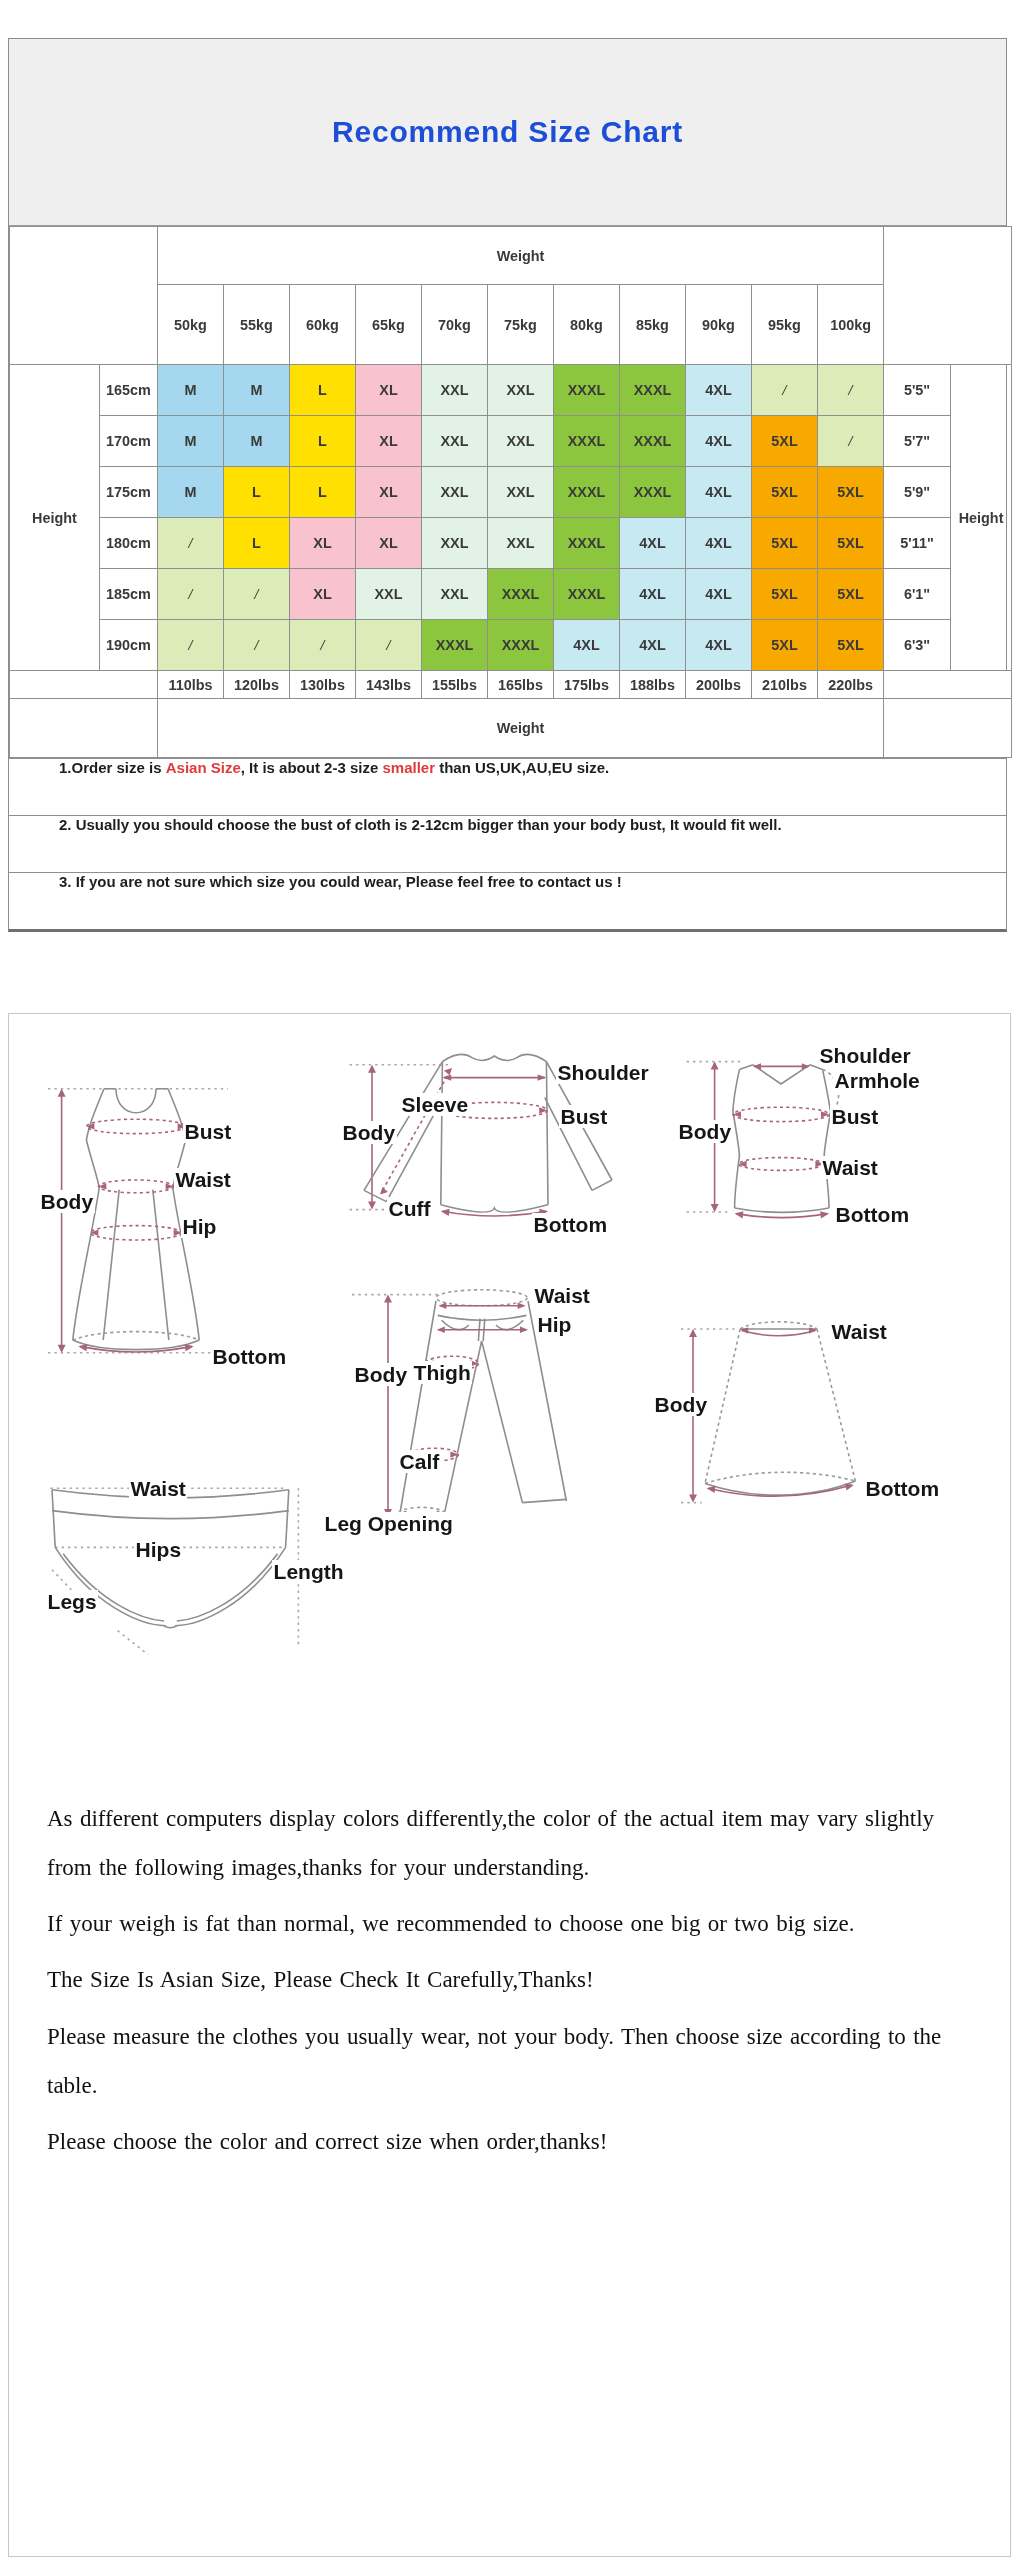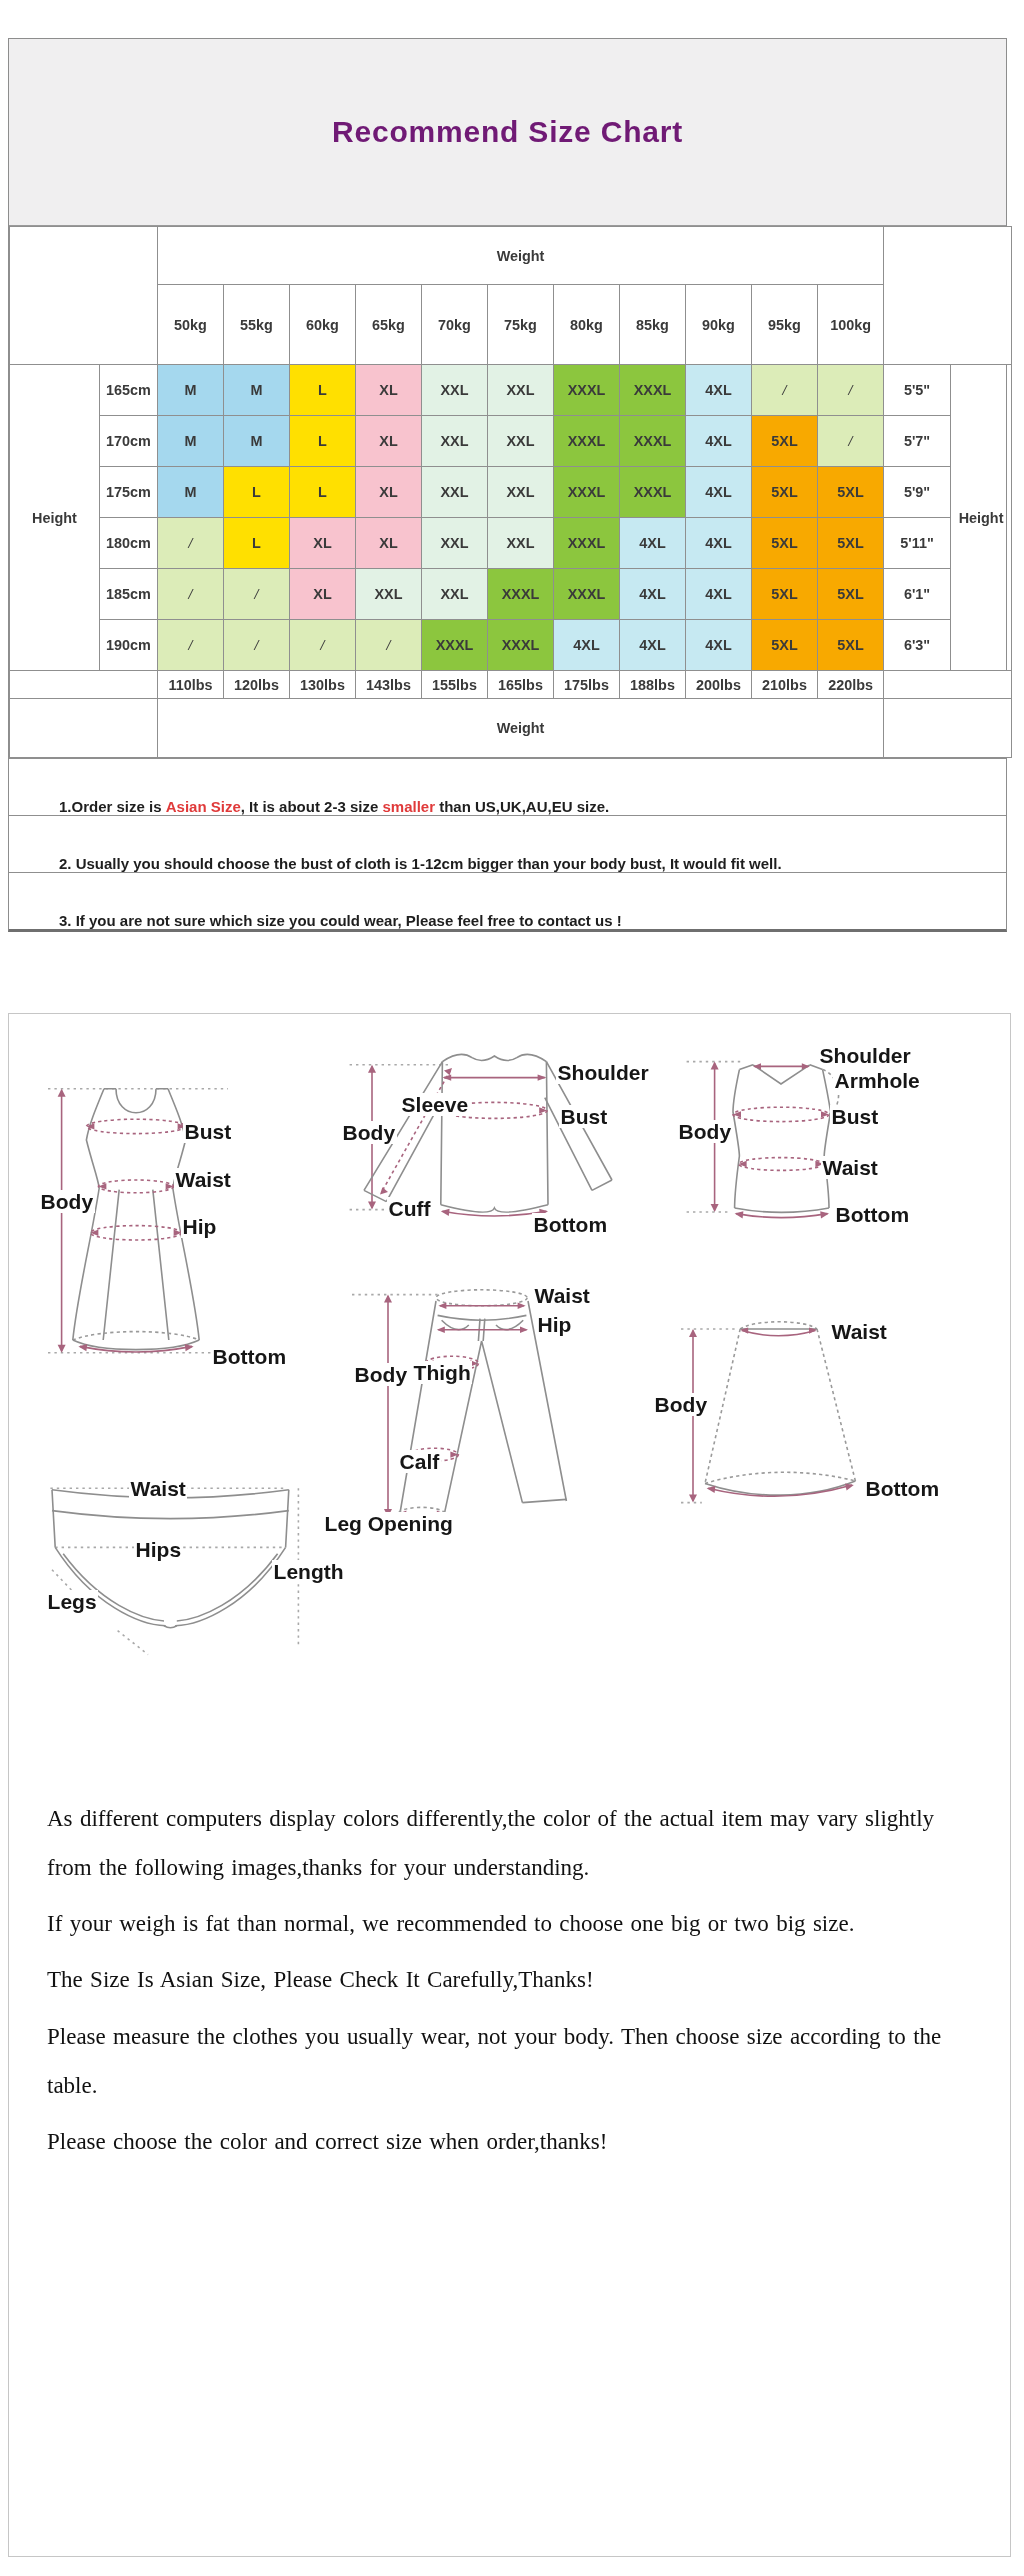--- a/index.html
+++ b/index.html
@@ -1,31 +1,31 @@
 <!DOCTYPE html>
 <html style="font-size:13px"><head>
 <meta charset="utf-8">
 <style>
   html,body{margin:0;padding:0;}
   body{width:1025px;height:2576px;background:#fff;position:relative;font-family:"Liberation Sans",sans-serif;}
   .box1{position:absolute;left:8px;top:38px;width:997px;border:1.6px solid #8d8d8d;border-bottom:3.2px solid #6f6f6f;background:#fff;}
   .title-area{height:186px;background:#f0eff0;border-bottom:0.8px solid #9a9a9a;display:flex;align-items:center;justify-content:center;}
-  .title-text{font-size:30px;font-weight:bold;color:#701a75;letter-spacing:0.8px;}
+  .title-text{font-size:30px;font-weight:bold;color:#1d4ed8;letter-spacing:0.8px;}
   table.size-table{width:100%;border-collapse:collapse;table-layout:fixed;}
   .size-table td{border:0.8px solid #8f8f8f;text-align:center;vertical-align:middle;font-weight:bold;color:#3a3a3a;font-size:14.4px;padding:0;overflow:hidden;}
   .size-table td.corner{background:#fff;}
   tr.r-head{height:58px}
   tr.r-kg{height:80px}
   tr.r-data{height:51px}
   tr.r-lbs{height:28px}
   tr.r-bw{height:59px}
   .hdr-cell{font-size:15px;color:#2b2b2b;}
   .side-cell{font-size:15px;color:#2b2b2b;}
   .slash-cell{font-style:italic;font-family:"Liberation Serif",serif;}
-  .note-row{border-top:1.6px solid #8f8f8f;height:56px;display:flex;align-items:flex-end;padding-left:50px;font-size:15px;font-weight:bold;color:#1e1e1e;white-space:pre;}
+  .note-row{border-top:1.6px solid #8f8f8f;height:56px;display:flex;align-items:flex-start;padding-left:50px;font-size:15px;font-weight:bold;color:#1e1e1e;white-space:pre;}
   .note-red{color:#e03a3a;}
   .box2{position:absolute;left:8px;top:1013px;width:1001px;height:1542px;border:0.8px solid #c6c6c6;background:#fff;}
   .diagram-label{position:absolute;font-size:21px;font-weight:bold;color:#161616;background:#fff;padding:0 1.6px;line-height:1.1;white-space:nowrap;}
   svg.diag{position:absolute;overflow:visible;}
   .garment{stroke:#8e8e8e;stroke-width:2;fill:none;}
   .garment-d{stroke:#9a9a9a;stroke-width:2;fill:none;stroke-dasharray:4 4;}
   .meas{stroke:#a8647e;stroke-width:2;fill:none;}
   .meas-d{stroke:#a8647e;stroke-width:2;fill:none;stroke-dasharray:4 4;}
   .ah{fill:#a8647e;stroke:none;}
   .gray-d{stroke:#a9a9a9;stroke-width:2;fill:none;stroke-dasharray:3 5;}
@@ -187,21 +187,21 @@
         <tr class="r-bw">
           <td class="corner" colspan="2"></td>
           <td class="hdr-cell" colspan="11">Weight</td>
           <td class="corner" colspan="2"></td>
         </tr>
       </tbody>
   </table>
 
   <div>
       <div class="note-row"><span>1.Order size is </span><span class="note-red">Asian Size</span><span>, It is about 2-3 size </span><span class="note-red">smaller</span><span> than US,UK,AU,EU size.</span></div>
-      <div class="note-row"><span>2. Usually you should choose the bust of cloth is 1-12cm bigger than your body bust, It would fit well.</span></div>
+      <div class="note-row"><span>2. Usually you should choose the bust of cloth is 2-12cm bigger than your body bust, It would fit well.</span></div>
       <div class="note-row"><span>3. If you are not sure which size you could wear, Please feel free to contact us !</span></div>
     </div>
 </div>
 
 <div class="box2">
 
   <svg class="diag" style="left:27px;top:62px" width="240" height="304" viewBox="0 0 300 380">
     <line class="gray-d" x1="15" y1="16" x2="240" y2="16"></line>
     <line class="gray-d" x1="15" y1="346" x2="250" y2="346"></line>
     <line class="meas" x1="32" y1="18" x2="32" y2="344"></line>

